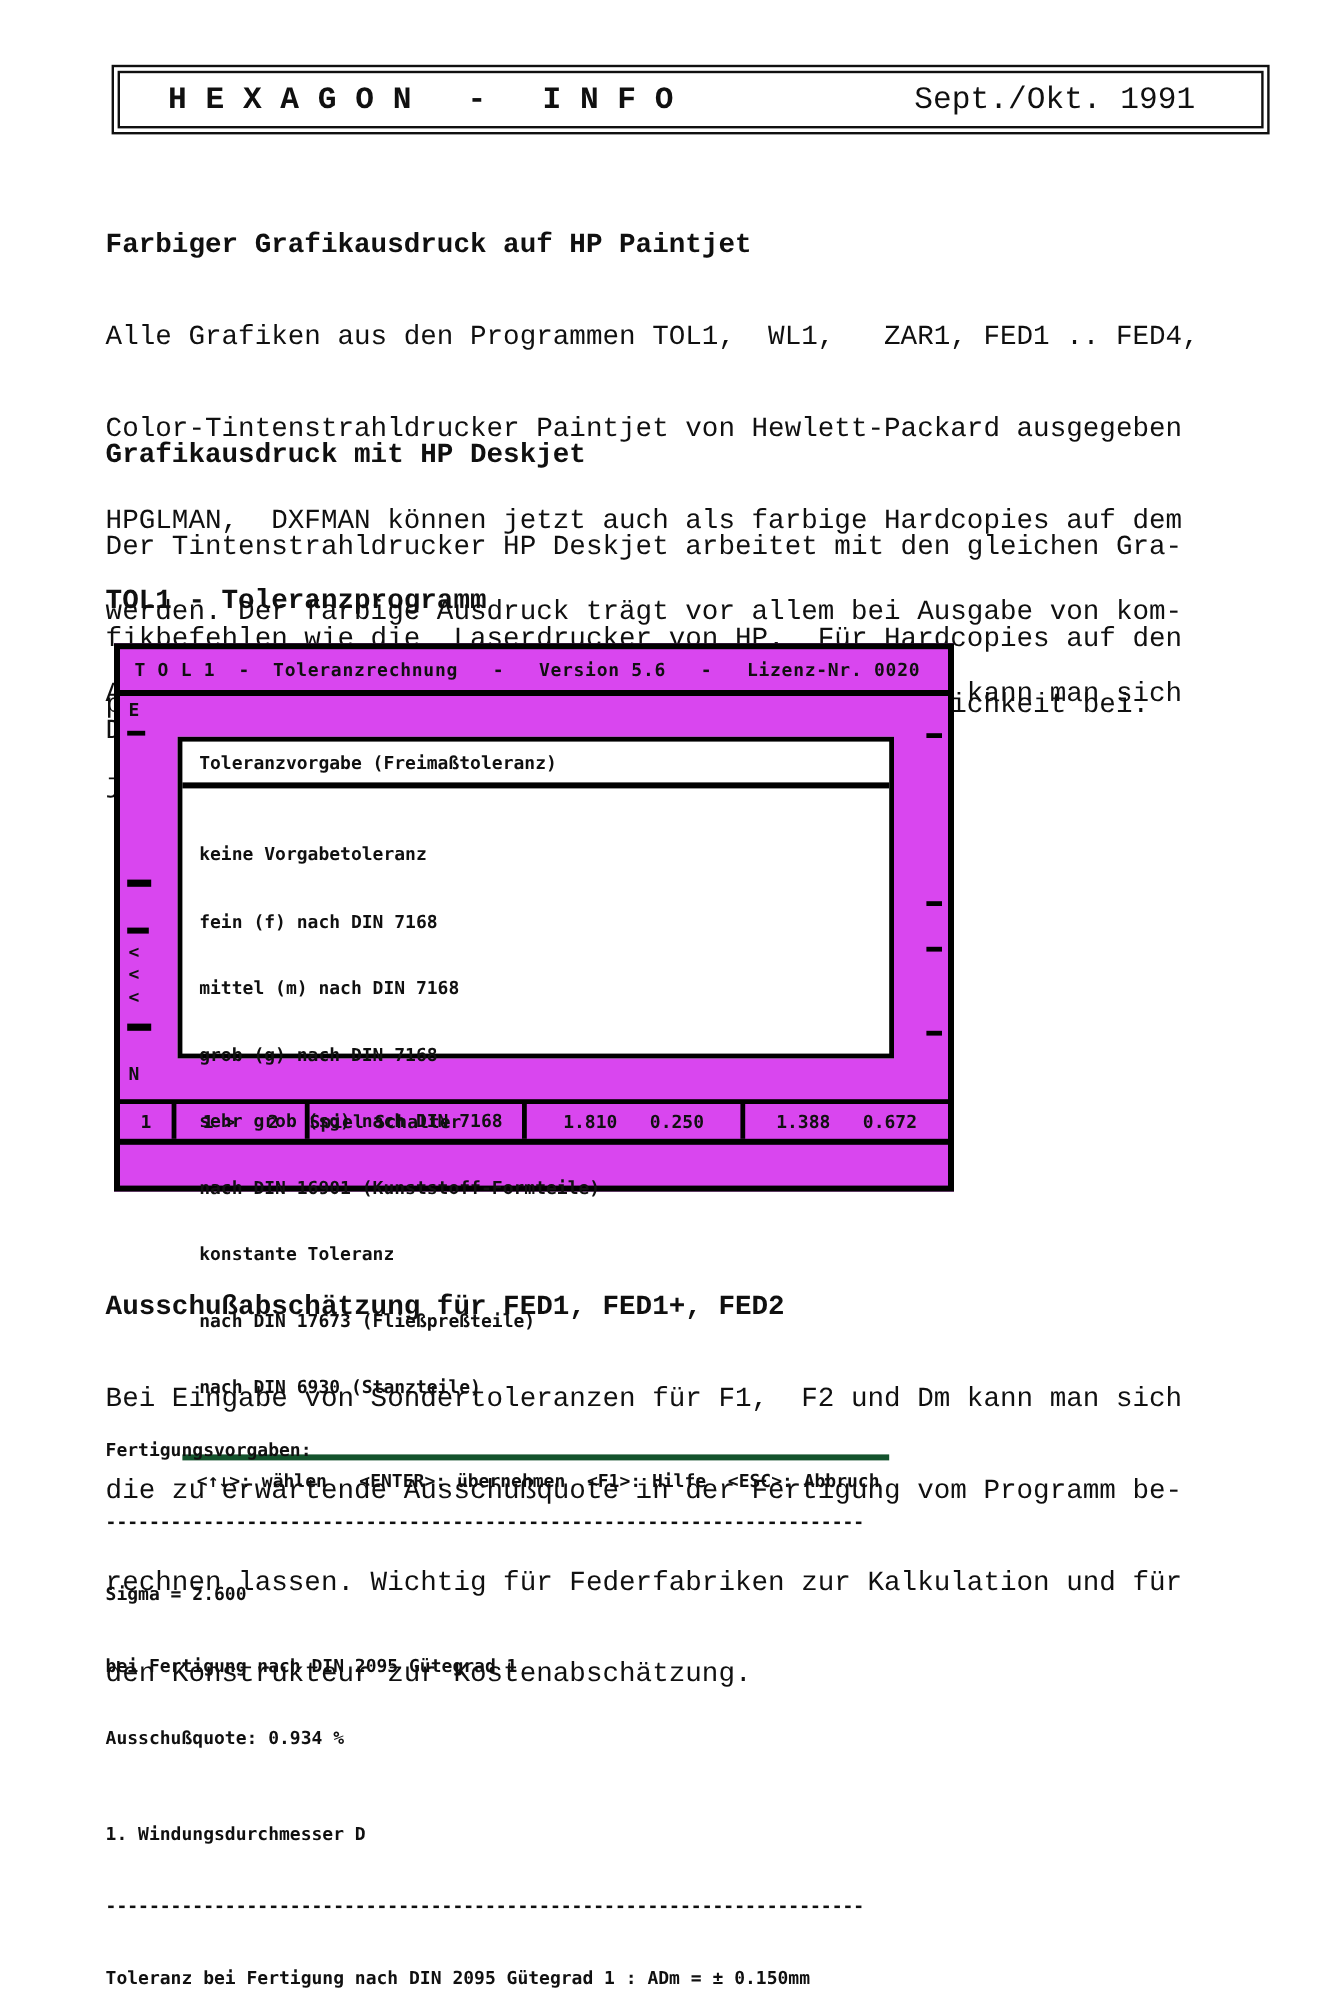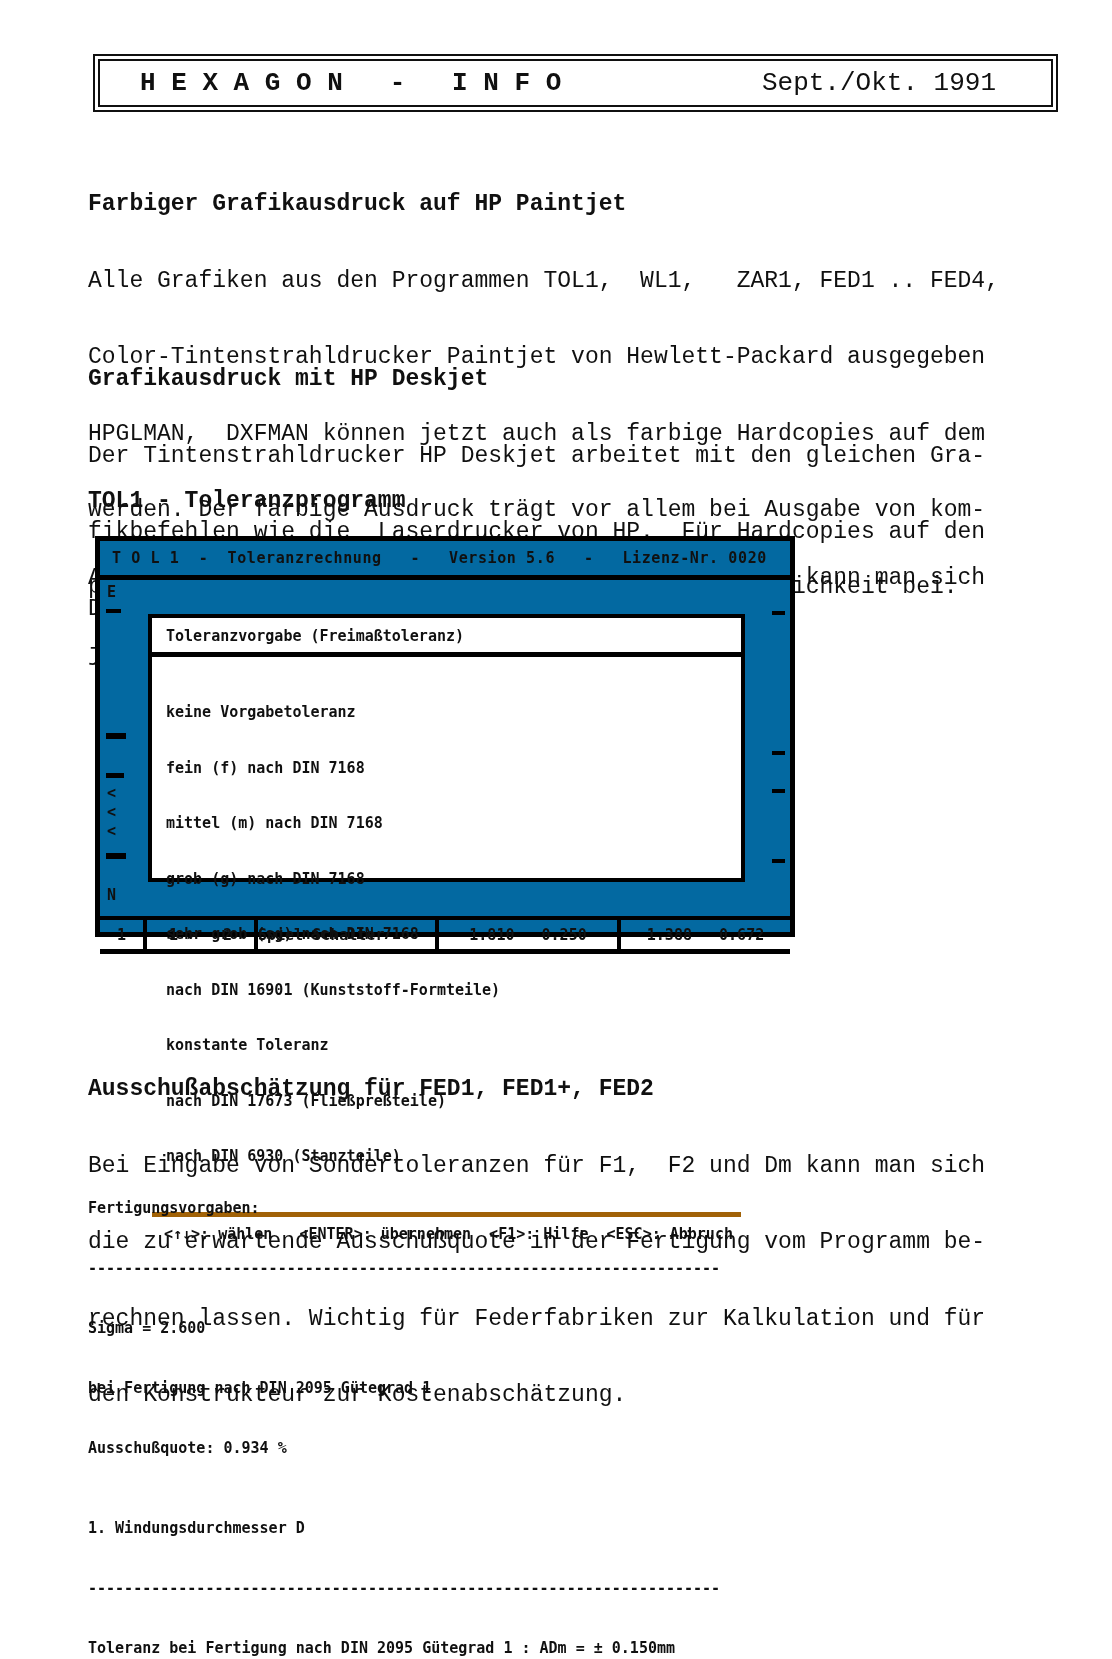--- a/index.html
+++ b/index.html
@@ -13,39 +13,39 @@
             display:flex;align-items:center;justify-content:space-between;
             padding:0 55px 0 40px;font-size:26px;white-space:pre;}
   .masthead-title{font-weight:bold;}
 
   
   .article{position:absolute;left:88px;width:950px;font-size:23px;line-height:25.5px;white-space:pre;}
   .article-heading{font-weight:bold;}
   .a1{top:141px}.a2{top:316px}.a3{top:438px}.a4{top:1026px}
 
   
-  .terminal{position:absolute;left:95px;top:536px;width:700px;height:401px;
-            border:5px solid #000;box-sizing:border-box;background:#0369a1;
+  .terminal{position:absolute;left:95px;top:536px;width:700px;height:457px;
+            border:5px solid #000;box-sizing:border-box;background:#d946ef;
             font-family:"DejaVu Sans Mono",monospace;font-weight:bold;font-size:15px;}
   .term-titlebar{height:34px;border-bottom:5px solid #000;display:flex;align-items:center;
             padding-left:12px;white-space:pre;letter-spacing:.6px;}
   .term-main{position:relative;height:408px;}
   .gutter-char{position:absolute;left:7px;}
   .g-e{top:3px}.g-n{top:306px}
   .g-lt1{top:204px}.g-lt2{top:223px}.g-lt3{top:242px}
   .dash{position:absolute;left:6px;width:18px;height:5px;background:#000;}
   .d1{top:29px;width:15px;height:4px}.d2{top:153px;width:20px;height:6px}
   .d3{top:193px;width:18px;height:5px}.d4{top:273px;width:20px;height:6px}
   .rdash{position:absolute;right:5px;width:13px;height:4px;background:#000;}
   .r1{top:31px}.r2{top:171px}.r3{top:209px}.r4{top:279px}
 
   .term-dialog{position:absolute;left:48px;top:34px;width:597px;height:268px;
             border:4px solid #000;box-sizing:border-box;background:#fff;}
   .dlg-title{padding:9px 14px 7px;border-bottom:5px solid #000;white-space:pre;}
-  .dlg-options{padding:9px 14px;line-height:18.5px;border-bottom:5px solid #a16207;white-space:pre;}
+  .dlg-options{padding:9px 14px;line-height:18.5px;border-bottom:5px solid #14532d;white-space:pre;}
   .dlg-footer{padding:8px 12px;white-space:pre;}
 
   .term-table{position:absolute;left:0;top:336px;width:690px;height:38px;
             border-top:4px solid #000;border-bottom:5px solid #000;box-sizing:border-box;display:flex;}
   .tcell{border-right:4px solid #000;box-sizing:border-box;display:flex;
             align-items:center;justify-content:center;white-space:pre;}
   .tc1{width:47px}.tc2{width:111px}.tc3{width:181px;justify-content:flex-start;padding-left:0}
   .tc4{width:182px}.tc5{width:169px;border-right:none}
 
   

